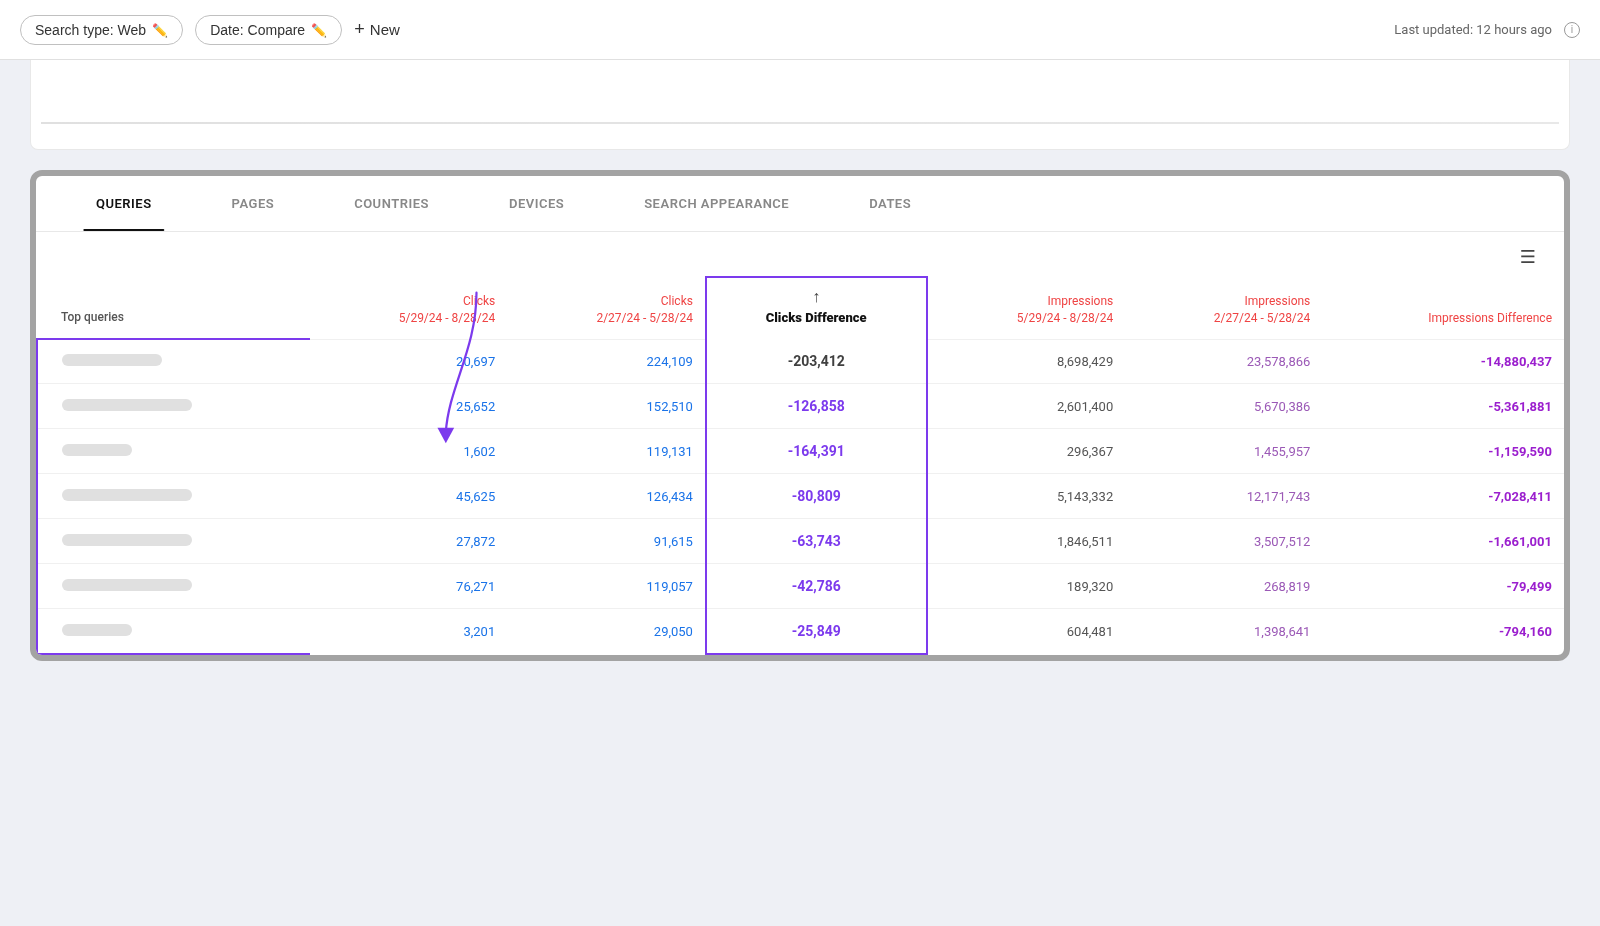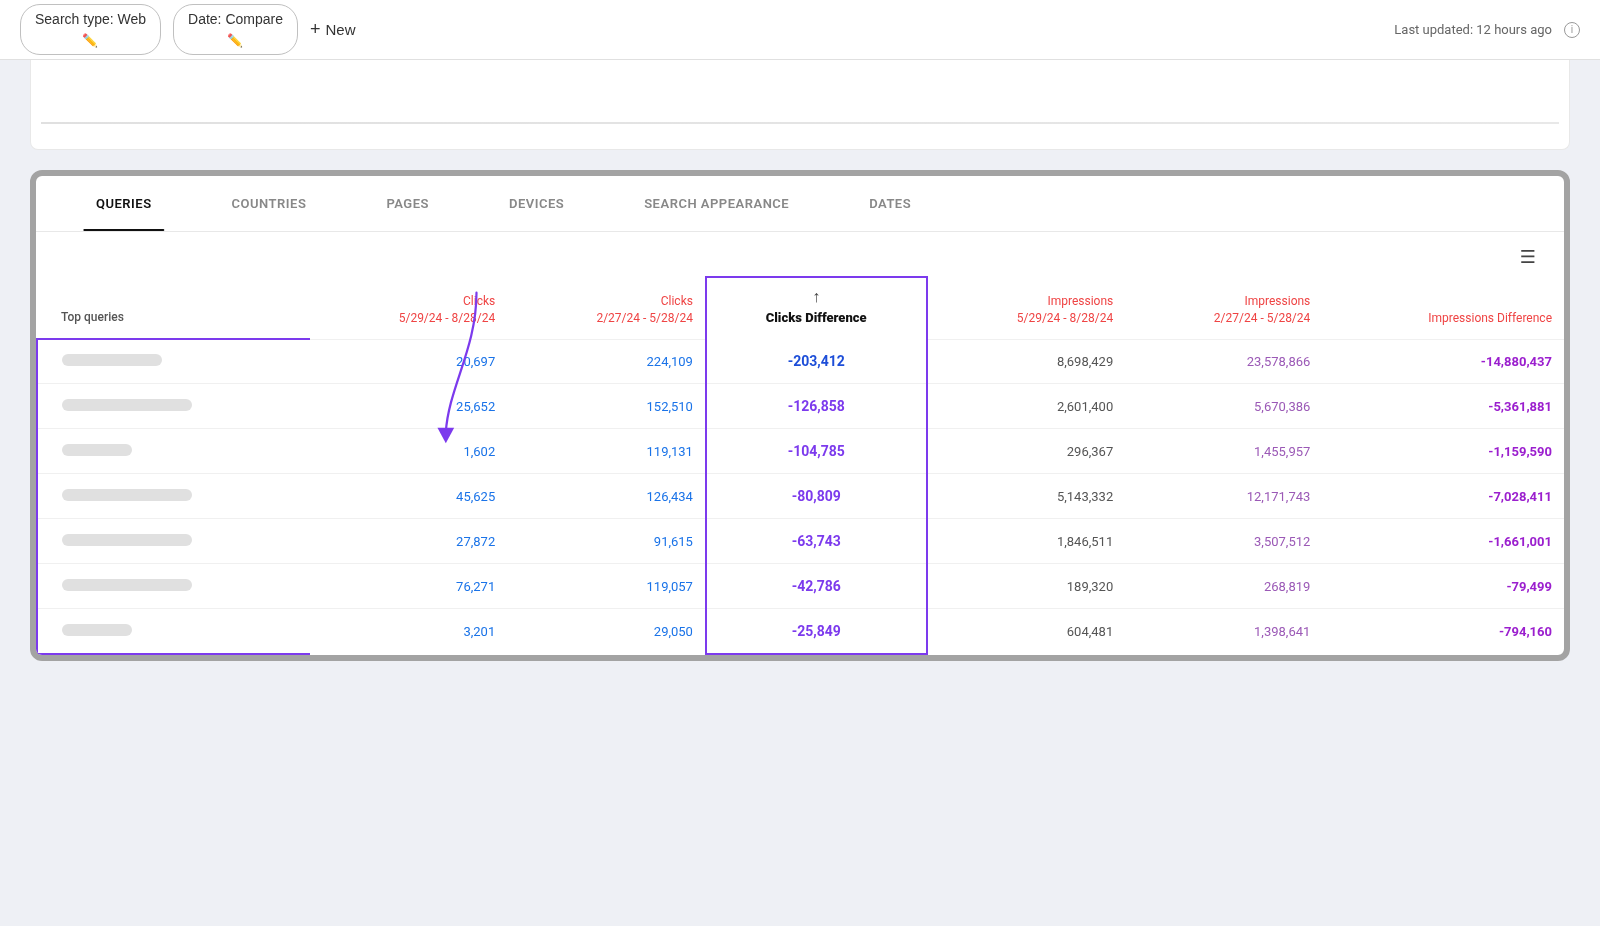--- a/index.html
+++ b/index.html
@@ -16,30 +16,29 @@
       padding: 10px 20px;
       display: flex;
       align-items: center;
       gap: 12px;
       border-bottom: 1px solid #e0e0e0;
       height: 60px;
     }
 
     .filter-btn {
       display: flex;
-      align-items: center;
+      align-items: flex-end;
       gap: 6px;
       border: 1px solid #c0c0c0;
       border-radius: 20px;
       padding: 6px 14px;
       background: #fff;
       font-size: 14px;
       color: #333;
       cursor: pointer;
-      flex-direction: column;
     }
 
     .filter-btn .edit-icon {
       font-size: 13px;
       color: #555;
     }
 
     .new-btn {
       display: flex;
       align-items: center;
@@ -289,24 +288,24 @@
   <div class="chart-line"></div>
 </div>
 
 <div class="main-content">
 
   <div class="tabs">
     <div class="tab active">
       <span>QUERIES</span>
     </div>
     <div class="tab">
+      <span>PAGES</span>
+    </div>
+    <div class="tab">
       <span>COUNTRIES</span>
-    </div>
-    <div class="tab">
-      <span>PAGES</span>
     </div>
     <div class="tab">
       <span>DEVICES</span>
     </div>
     <div class="tab">
       <span>SEARCH APPEARANCE</span>
     </div>
     <div class="tab">
       <span>DATES</span>
     </div>
@@ -357,39 +356,39 @@
             <span>Impressions Difference</span>
           </th>
         </tr>
       </thead>
       <tbody id="table-body">
 
       <tr>
             <td class="col-query" style="border-left: 2px solid rgb(124, 58, 237); border-top: 2px solid rgb(124, 58, 237); border-radius: 8px 0px 0px;"><span class="query-text medium"></span></td>
             <td class="val-blue">20,697</td>
             <td class="val-blue">224,109</td>
-            <td class="col-diff-body val-purple" style="color: #1d4ed8; font-weight: 700; font-size: 14px;">-203,412</td>
+            <td class="col-diff-body val-purple" style="color: #404040; font-weight: 700; font-size: 14px;">-203,412</td>
             <td style="color: rgb(85, 85, 85);">8,698,429</td>
             <td style="color: rgb(155, 89, 182);">23,578,866</td>
             <td style="color: rgb(155, 31, 206); font-weight: 700;">-14,880,437</td>
           </tr>
           <tr>
             <td class="col-query" style="border-left: 2px solid rgb(124, 58, 237);"><span class="query-text long"></span></td>
             <td class="val-blue">25,652</td>
             <td class="val-blue">152,510</td>
             <td class="col-diff-body val-purple" style="color: rgb(124, 58, 237); font-weight: 700; font-size: 14px;">-126,858</td>
             <td style="color: rgb(85, 85, 85);">2,601,400</td>
             <td style="color: rgb(155, 89, 182);">5,670,386</td>
             <td style="color: rgb(155, 31, 206); font-weight: 700;">-5,361,881</td>
           </tr>
           <tr>
             <td class="col-query" style="border-left: 2px solid rgb(124, 58, 237);"><span class="query-text short"></span></td>
             <td class="val-blue">1,602</td>
             <td class="val-blue">119,131</td>
-            <td class="col-diff-body val-purple" style="color: rgb(124, 58, 237); font-weight: 700; font-size: 14px;">-104,785</td>
+            <td class="col-diff-body val-purple" style="color: rgb(124, 58, 237); font-weight: 700; font-size: 14px;">-164,391</td>
             <td style="color: rgb(85, 85, 85);">296,367</td>
             <td style="color: rgb(155, 89, 182);">1,455,957</td>
             <td style="color: rgb(155, 31, 206); font-weight: 700;">-1,159,590</td>
           </tr>
           <tr>
             <td class="col-query" style="border-left: 2px solid rgb(124, 58, 237);"><span class="query-text long"></span></td>
             <td class="val-blue">45,625</td>
             <td class="val-blue">126,434</td>
             <td class="col-diff-body val-purple" style="color: rgb(124, 58, 237); font-weight: 700; font-size: 14px;">-80,809</td>
             <td style="color: rgb(85, 85, 85);">5,143,332</td>

